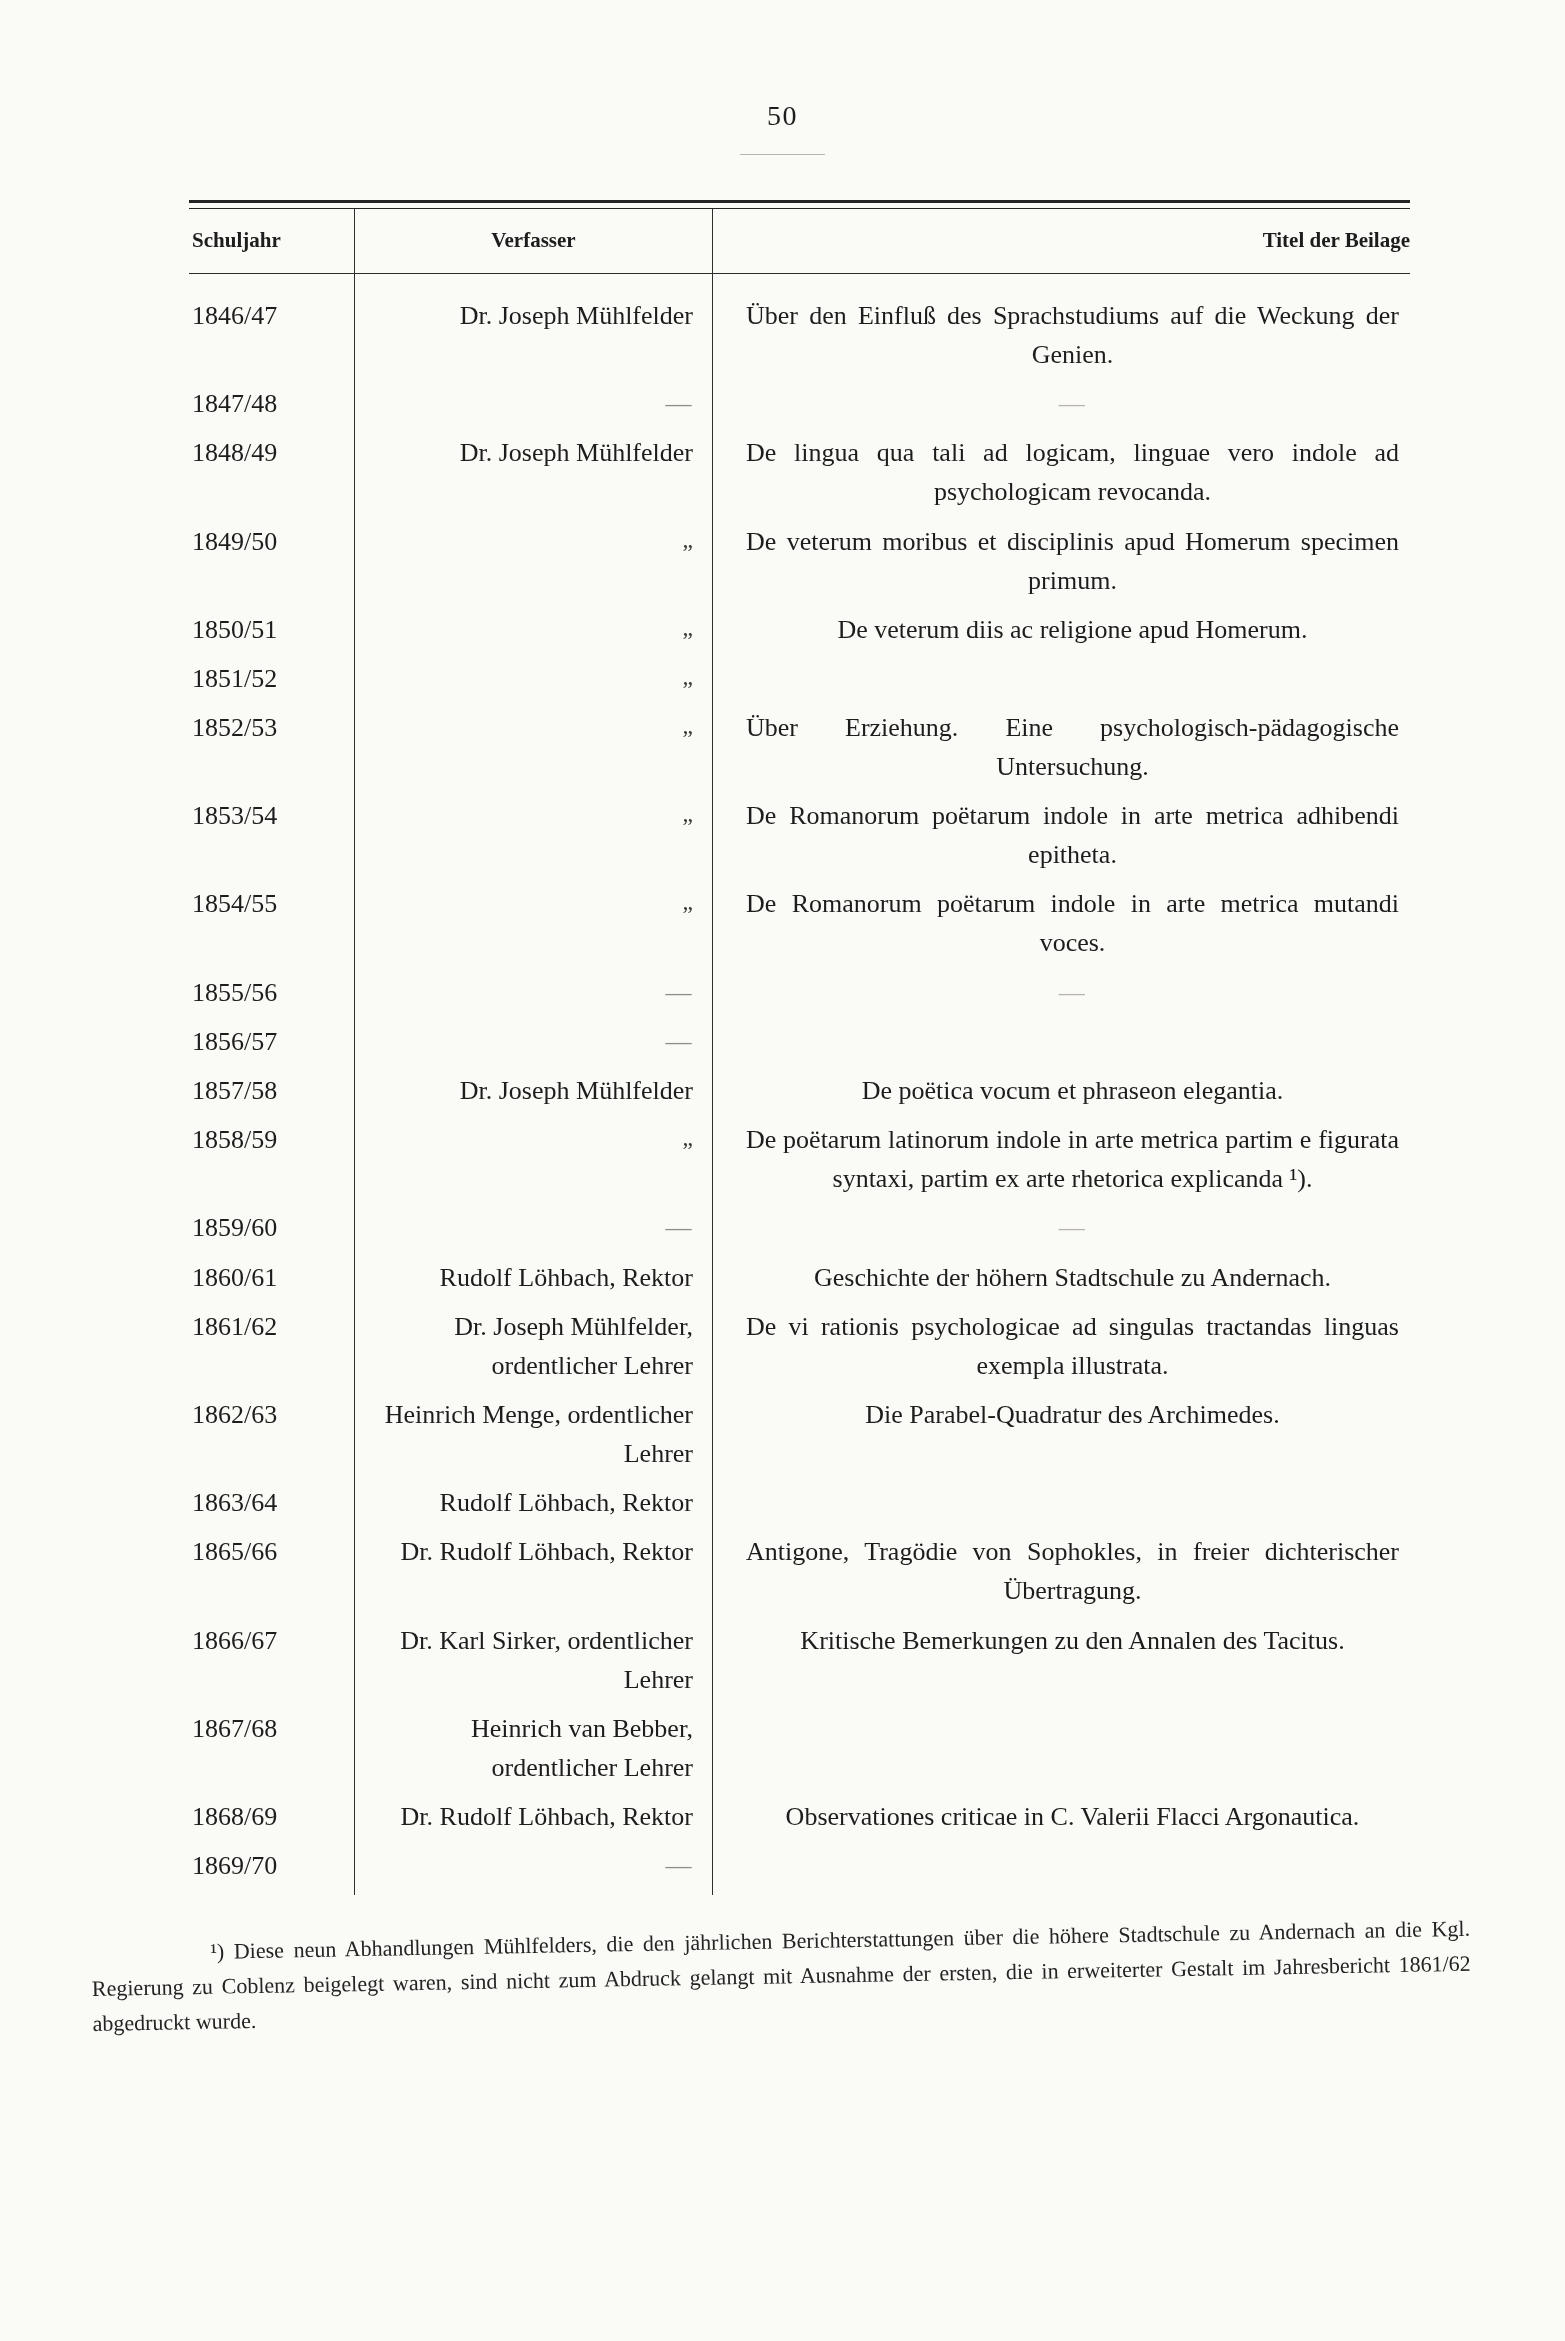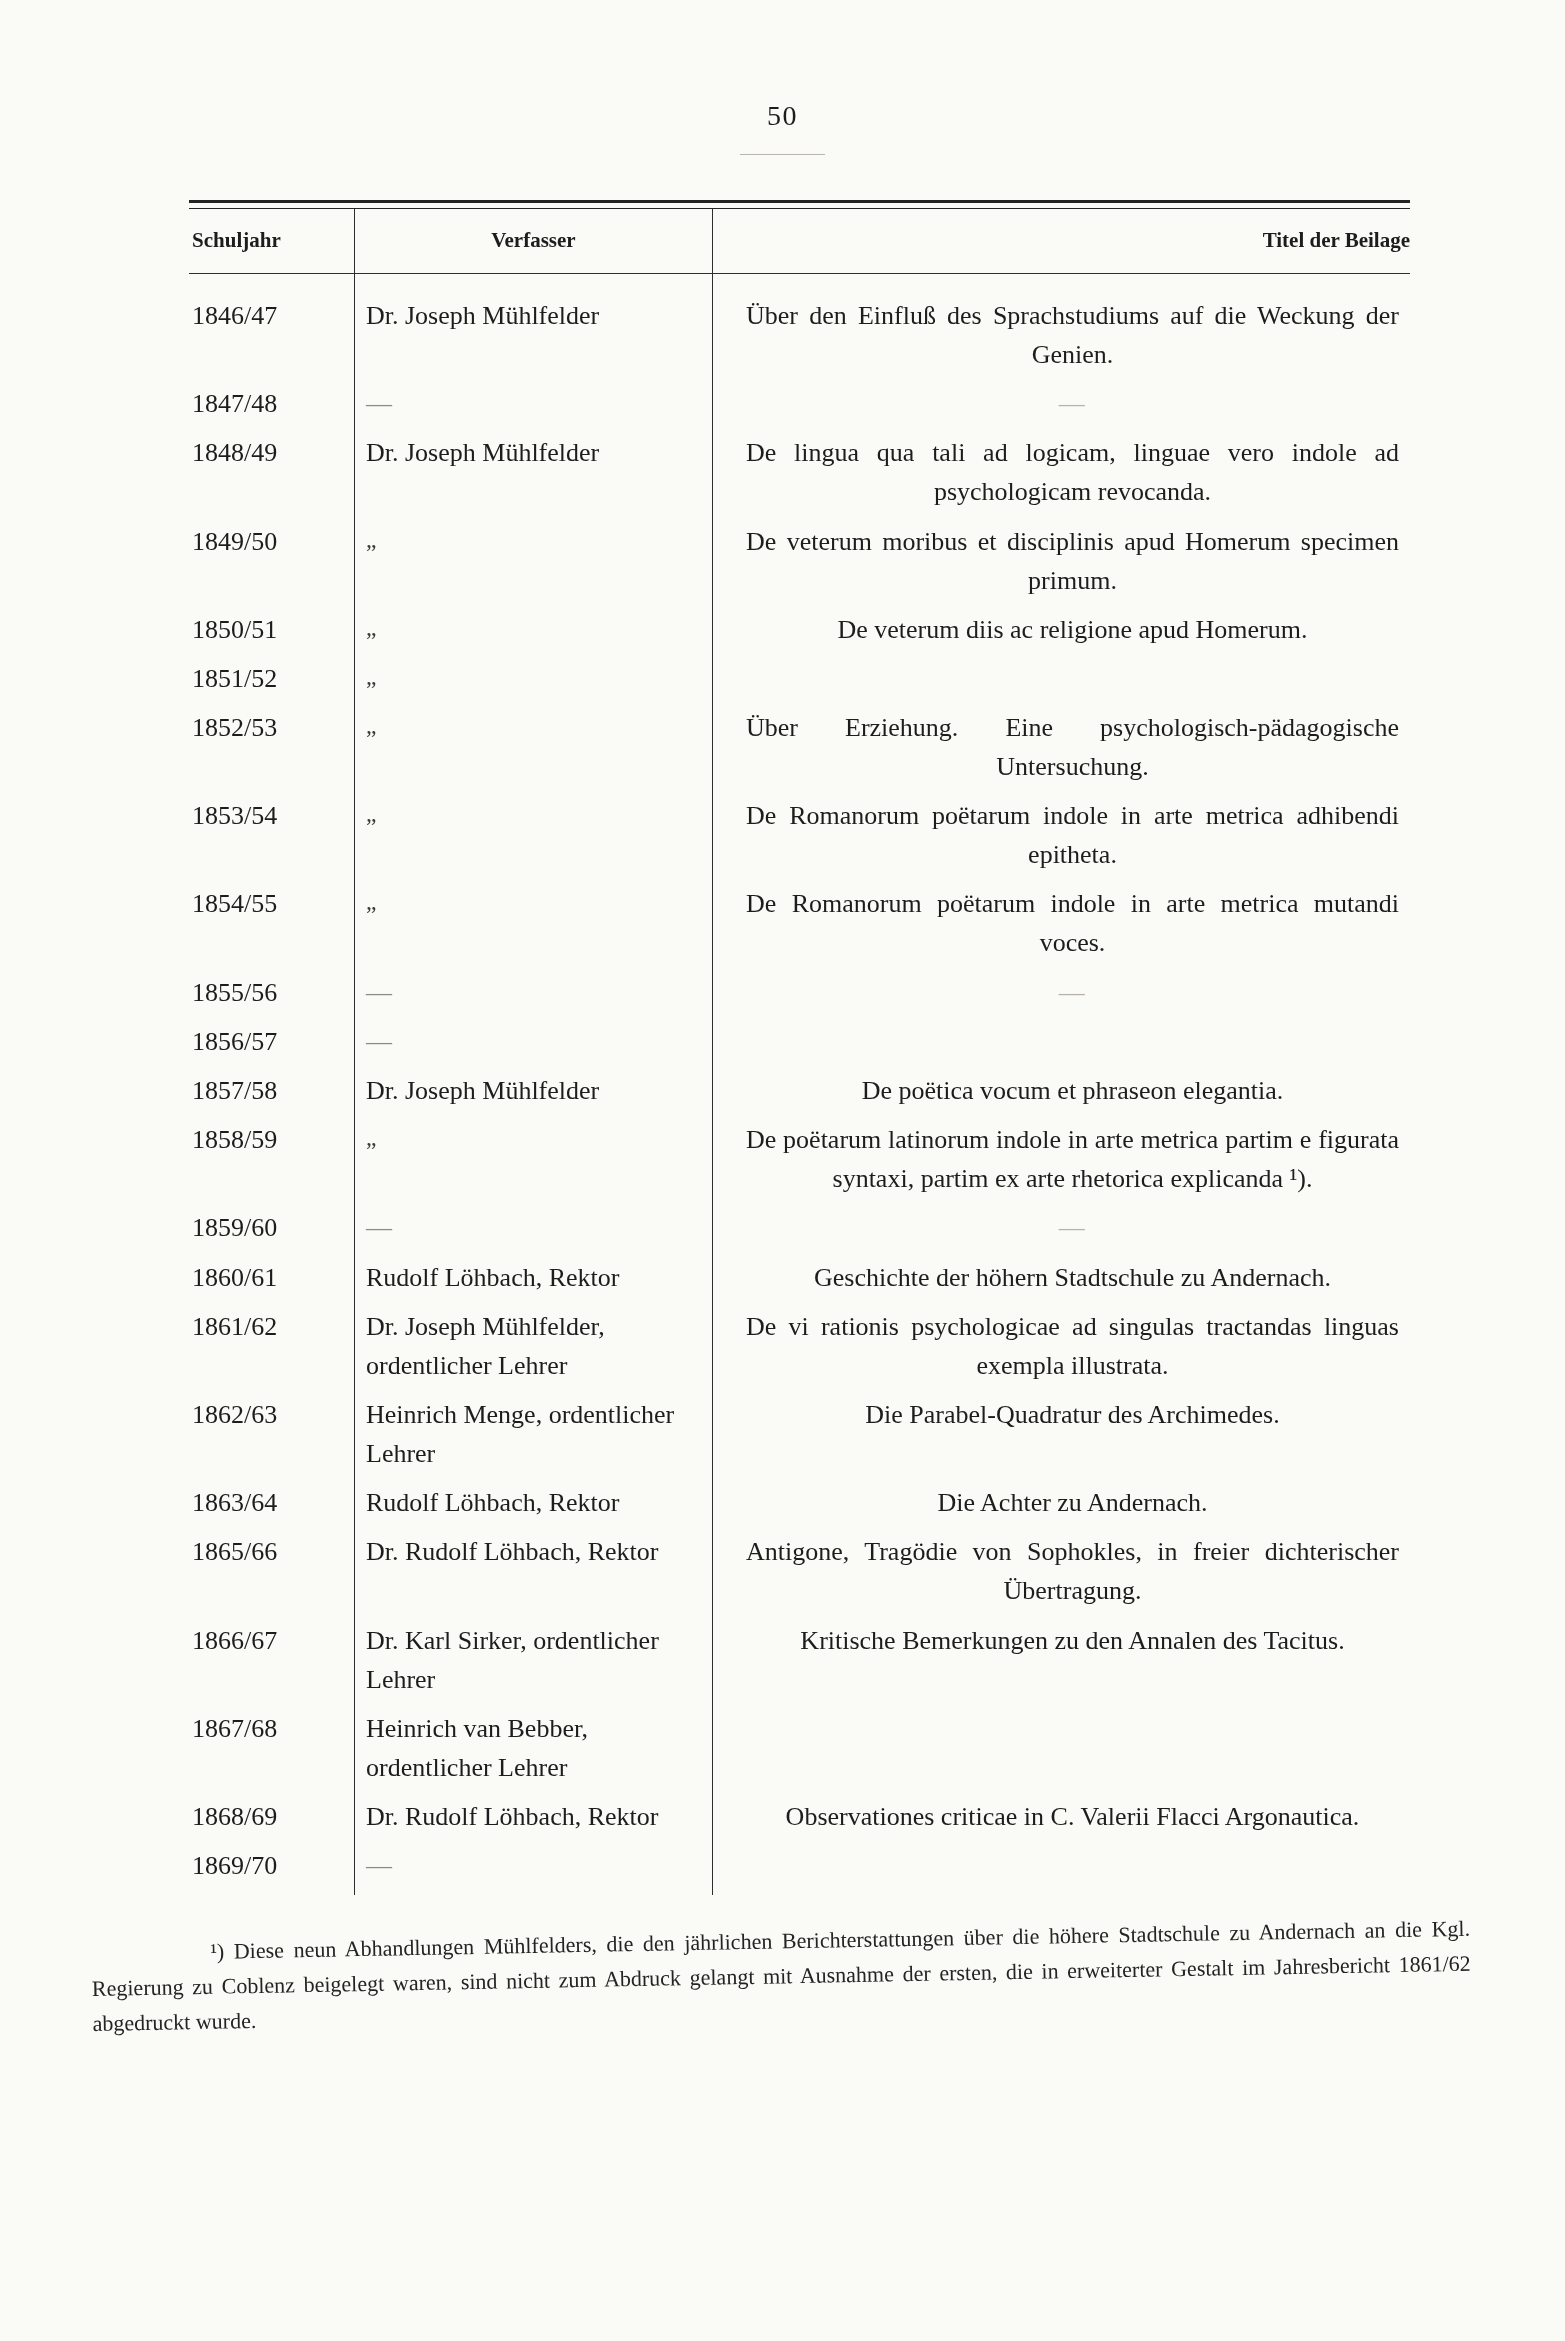--- a/index.html
+++ b/index.html
@@ -46,21 +46,21 @@
     display: grid;
     grid-template-columns: 166px 358px 1fr;
     min-height: 49px;
   }
   .cell { font-size: 26px; line-height: 1.5; padding-bottom: 10.2px; }
   .cell.year {
     padding-left: 3.1px;
     border-right: 1.6px solid #2e2e2e;
   }
   .cell.author {
-    text-align: left;
+    text-align: right;
     border-right: 1.6px solid #2e2e2e;
     padding-left: 11px;
     padding-right: 19px;
   }
   .cell.title {
     text-align: justify;
     text-align-last: center;
     padding-left: 33px;
     padding-right: 11px;
   }
@@ -180,21 +180,20 @@
           <div class="cell title">De vi rationis psychologicae ad singulas tractandas linguas exempla illustrata.</div>
         </div>
         <div class="row">
           <div class="cell year">1862/63</div>
           <div class="cell author">Heinrich Menge, ordentlicher Lehrer</div>
           <div class="cell title">Die Parabel-Quadratur des Archimedes.</div>
         </div>
         <div class="row">
           <div class="cell year">1863/64</div>
           <div class="cell author">Rudolf Löhbach, Rektor</div>
-          <div class="cell title">Die Achter zu Andernach.</div>
         </div>
         <div class="row">
           <div class="cell year">1865/66</div>
           <div class="cell author">Dr. Rudolf Löhbach, Rektor</div>
           <div class="cell title">Antigone, Tragödie von Sophokles, in freier dichterischer Übertragung.</div>
         </div>
         <div class="row">
           <div class="cell year">1866/67</div>
           <div class="cell author">Dr. Karl Sirker, ordentlicher Lehrer</div>
           <div class="cell title">Kritische Bemerkungen zu den Annalen des Tacitus.</div>

